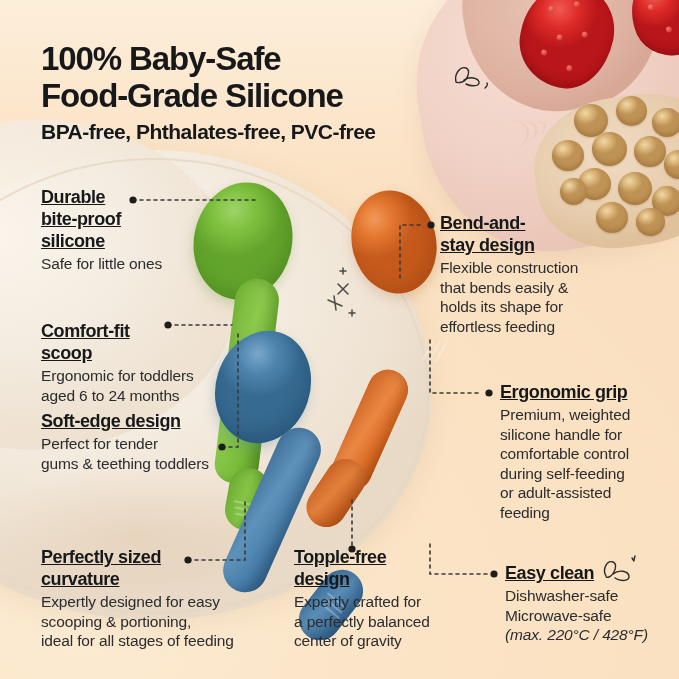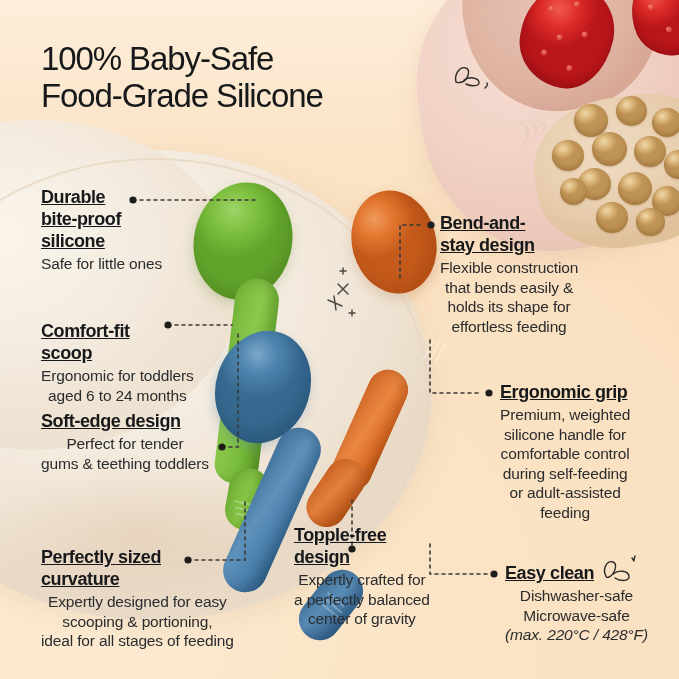--- a/index.html
+++ b/index.html
@@ -126,26 +126,26 @@
     text-decoration:underline;
   }
   .c-body{
     font-size:15.5px;
     line-height:19.5px;
     letter-spacing:-.15px;
     color:#2a2c2e;
     margin:2px 0 0 0;
   }
   .c-body .ital{font-style:italic;}
-  .c-body div{white-space:nowrap;text-align:center;}
+  .c-body div{white-space:nowrap;}
   .c-title div{white-space:nowrap;}
 
   
   .headline{position:absolute;left:41px;top:40px;}
-  .h1{font-size:33px;line-height:37px;font-weight:normal;letter-spacing:-1.1px;color:#16181a;}
+  .h1{font-size:33px;line-height:37px;font-weight:bold;letter-spacing:-1.1px;color:#16181a;}
   .h2{font-size:21px;line-height:30px;font-weight:bold;letter-spacing:-.5px;color:#16181a;margin-top:3px;}
 
   
   .conn{position:absolute;left:0;top:0;width:679px;height:679px;pointer-events:none;}
 
   .doodle{position:absolute;}
 </style>
 </head>
 <body>
 
@@ -269,20 +269,21 @@
     <g stroke="#2b2b28" stroke-width="1.4" fill="none" stroke-linecap="round">
       <path d="M4 28 C2 20 8 12 14 14 C19 16 16 26 10 28 C6 29 5 29 4 28 Z"></path>
       <path d="M12 26 C18 22 26 24 27 28 C28 32 20 33 14 30"></path>
       <path d="M33 34 c2 -2 3 -4 2 -5"></path>
     </g>
   </svg>
 
   <div class="headline">
     <div class="h1">100% Baby-Safe</div>
     <div class="h1">Food-Grade Silicone</div>
+    <div class="h2">BPA-free, Phthalates-free, PVC-free</div>
   </div>
 
   <div class="callout" style="left:41px;top:186px">
     <div class="c-title">
       <div>Durable</div>
       <div>bite-proof</div>
       <div>silicone</div>
     </div>
     <div class="c-body">
       <div>Safe for little ones</div>
@@ -342,21 +343,21 @@
     <div class="c-body">
       <div>Premium, weighted</div>
       <div>silicone handle for</div>
       <div>comfortable control</div>
       <div>during self-feeding</div>
       <div>or adult-assisted</div>
       <div>feeding</div>
     </div>
   </div>
 
-  <div class="callout" style="left:294px;top:524px">
+  <div class="callout" style="left:294px;top:546px">
     <div class="c-title">
       <div>Topple-free</div>
       <div>design</div>
     </div>
     <div class="c-body">
       <div>Expertly crafted for</div>
       <div>a perfectly balanced</div>
       <div>center of gravity</div>
     </div>
   </div>

